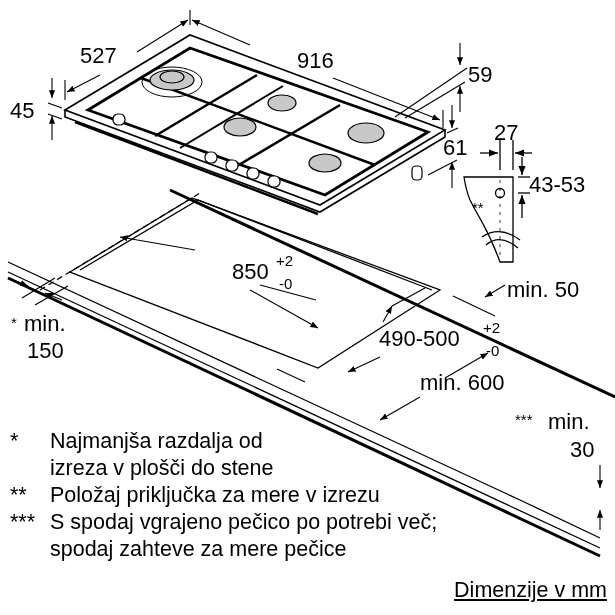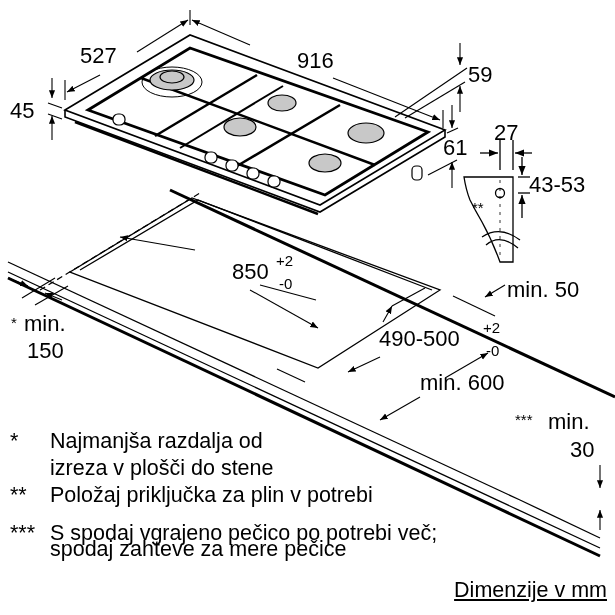--- a/index.html
+++ b/index.html
@@ -172,23 +172,23 @@
 </svg>
 
 <div>
   <div class="note-row" style="top:428px">
     <span class="note-mark">*</span><span class="note-text">Najmanjša razdalja od</span>
   </div>
   <div class="note-row" style="top:455px">
     <span class="note-mark"></span><span class="note-text">izreza v plošči do stene</span>
   </div>
   <div class="note-row" style="top:482px">
-    <span class="note-mark">**</span><span class="note-text">Položaj priključka za plin v potrebi</span>
+    <span class="note-mark">**</span><span class="note-text">Položaj priključka za mere v izrezu</span>
   </div>
-  <div class="note-row" style="top:520px">
+  <div class="note-row" style="top:509px">
     <span class="note-mark">***</span><span class="note-text">S spodaj vgrajeno pečico po potrebi več;</span>
   </div>
   <div class="note-row" style="top:536px">
     <span class="note-mark"></span><span class="note-text">spodaj zahteve za mere pečice</span>
   </div>
 </div>
 
 <div class="unit">Dimenzije v mm</div>
 
 </body></html>

